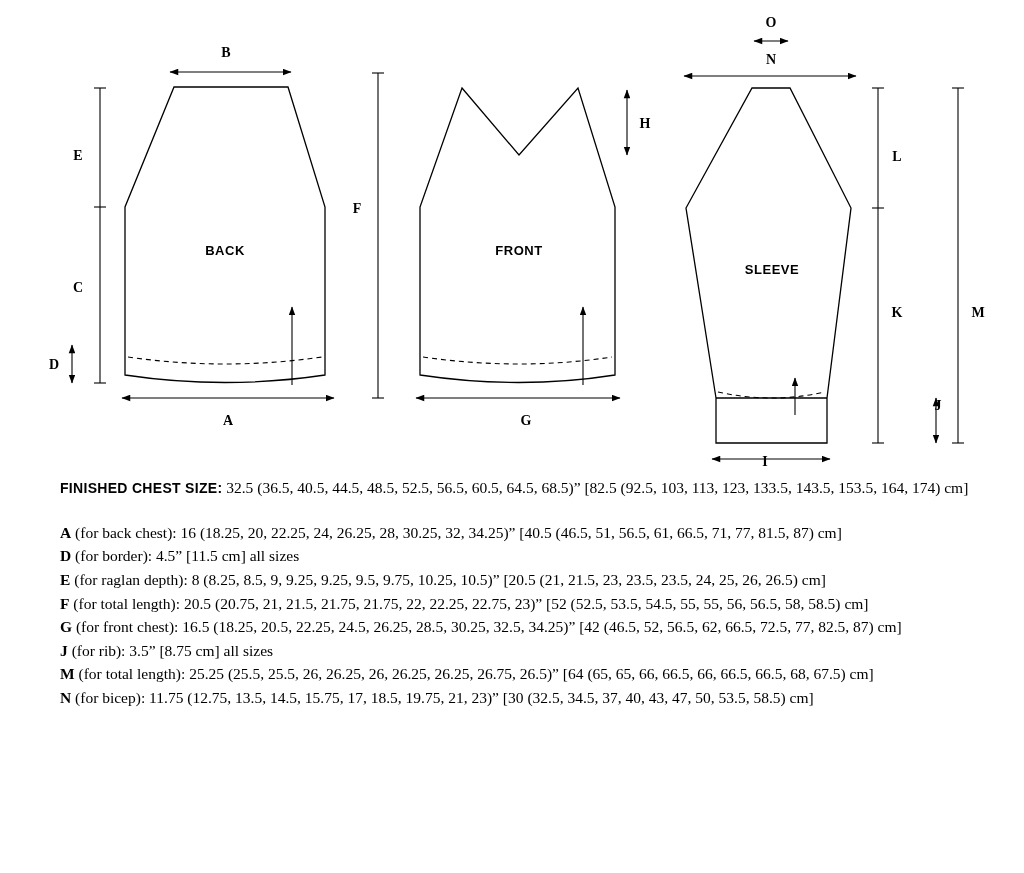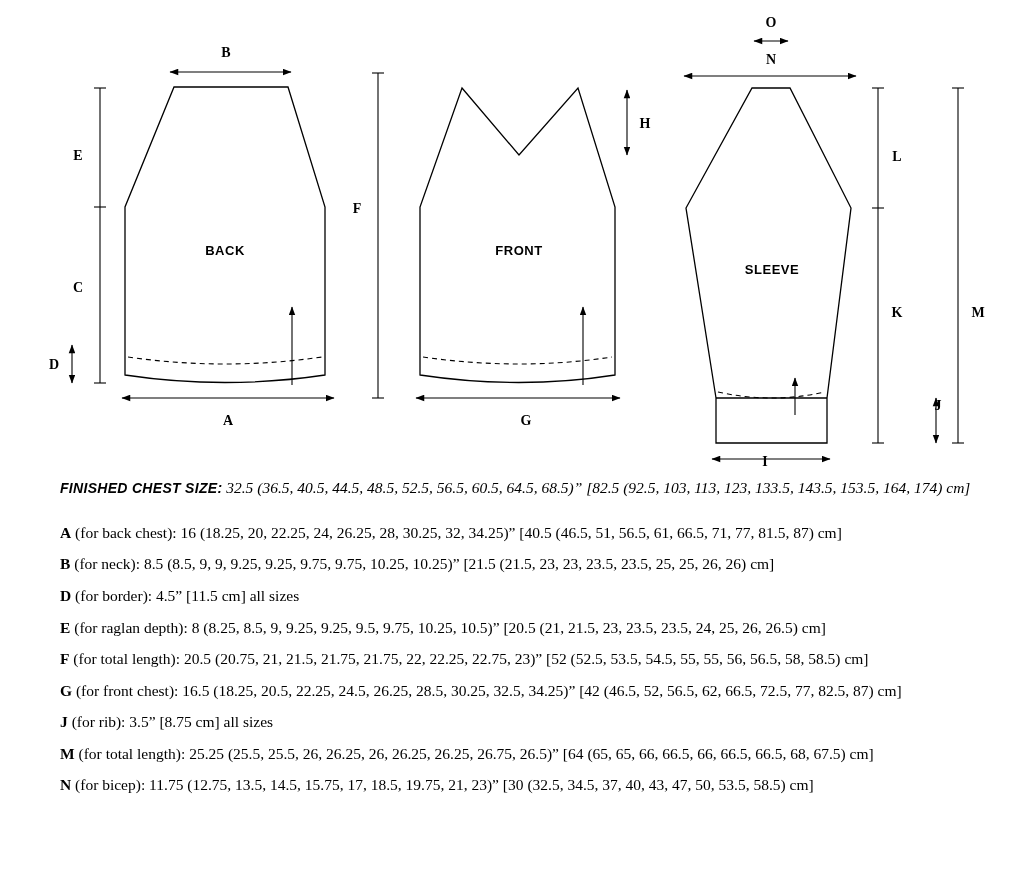--- a/index.html
+++ b/index.html
@@ -36,35 +36,33 @@
     left: 0;
     top: 478px;
     width: 1024px;
     padding: 0 30px 0 60px;
   }
   .chest-line {
     font-family: "Liberation Serif", serif;
     font-size: 15.5px;
     margin-bottom: 22px;
     line-height: 1.35;
-    font-style: italic;
   }
   .chest-line .hdr {
     font-family: "Liberation Sans", sans-serif;
     font-weight: bold;
     font-size: 14px;
     letter-spacing: 0.3px;
   }
   .spec-list { }
   .spec-row {
     font-family: "Liberation Serif", serif;
     font-size: 15.5px;
     line-height: 1.52;
     white-space: nowrap;
-    margin-top: 8px;
   }
   .spec-row .key {
     font-weight: bold;
   }
 </style>
 </head>
 <body>
 
 <div id="schematic">
   <svg width="1024" height="470" viewBox="0 0 1024 470" xmlns="http://www.w3.org/2000/svg">
@@ -169,21 +167,20 @@
 </div>
 
 <div id="specs">
   <div class="chest-line">
     <span class="hdr">FINISHED CHEST SIZE:</span>
     <span>32.5 (36.5, 40.5, 44.5, 48.5, 52.5, 56.5, 60.5, 64.5, 68.5)” [82.5 (92.5, 103, 113, 123, 133.5, 143.5, 153.5, 164, 174) cm]</span>
   </div>
   <div class="spec-list">
 
   <div class="spec-row"><span class="key">A</span> <span>(for back chest):</span> <span>16 (18.25, 20, 22.25, 24, 26.25, 28, 30.25, 32, 34.25)” [40.5 (46.5, 51, 56.5, 61, 66.5, 71, 77, 81.5, 87) cm]</span></div>
-      <div class="spec-row"><span class="key">B</span> <span>(for neck):</span> <span>8.5 (8.5, 9, 9, 9.25, 9.25, 9.75, 9.75, 10.25, 10.25)” [21.5 (21.5, 23, 23, 23.5, 23.5, 25, 25, 26, 26) cm]</span></div>
       <div class="spec-row"><span class="key">D</span> <span>(for border):</span> <span>4.5” [11.5 cm] all sizes</span></div>
       <div class="spec-row"><span class="key">E</span> <span>(for raglan depth):</span> <span>8 (8.25, 8.5, 9, 9.25, 9.25, 9.5, 9.75, 10.25, 10.5)” [20.5 (21, 21.5, 23, 23.5, 23.5, 24, 25, 26, 26.5) cm]</span></div>
       <div class="spec-row"><span class="key">F</span> <span>(for total length):</span> <span>20.5 (20.75, 21, 21.5, 21.75, 21.75, 22, 22.25, 22.75, 23)” [52 (52.5, 53.5, 54.5, 55, 55, 56, 56.5, 58, 58.5) cm]</span></div>
       <div class="spec-row"><span class="key">G</span> <span>(for front chest):</span> <span>16.5 (18.25, 20.5, 22.25, 24.5, 26.25, 28.5, 30.25, 32.5, 34.25)” [42 (46.5, 52, 56.5, 62, 66.5, 72.5, 77, 82.5, 87) cm]</span></div>
       <div class="spec-row"><span class="key">J</span> <span>(for rib):</span> <span>3.5” [8.75 cm] all sizes</span></div>
       <div class="spec-row"><span class="key">M</span> <span>(for total length):</span> <span>25.25 (25.5, 25.5, 26, 26.25, 26, 26.25, 26.25, 26.75, 26.5)” [64 (65, 65, 66, 66.5, 66, 66.5, 66.5, 68, 67.5) cm]</span></div>
       <div class="spec-row"><span class="key">N</span> <span>(for bicep):</span> <span>11.75 (12.75, 13.5, 14.5, 15.75, 17, 18.5, 19.75, 21, 23)” [30 (32.5, 34.5, 37, 40, 43, 47, 50, 53.5, 58.5) cm]</span></div>
     </div>
 </div>
 

